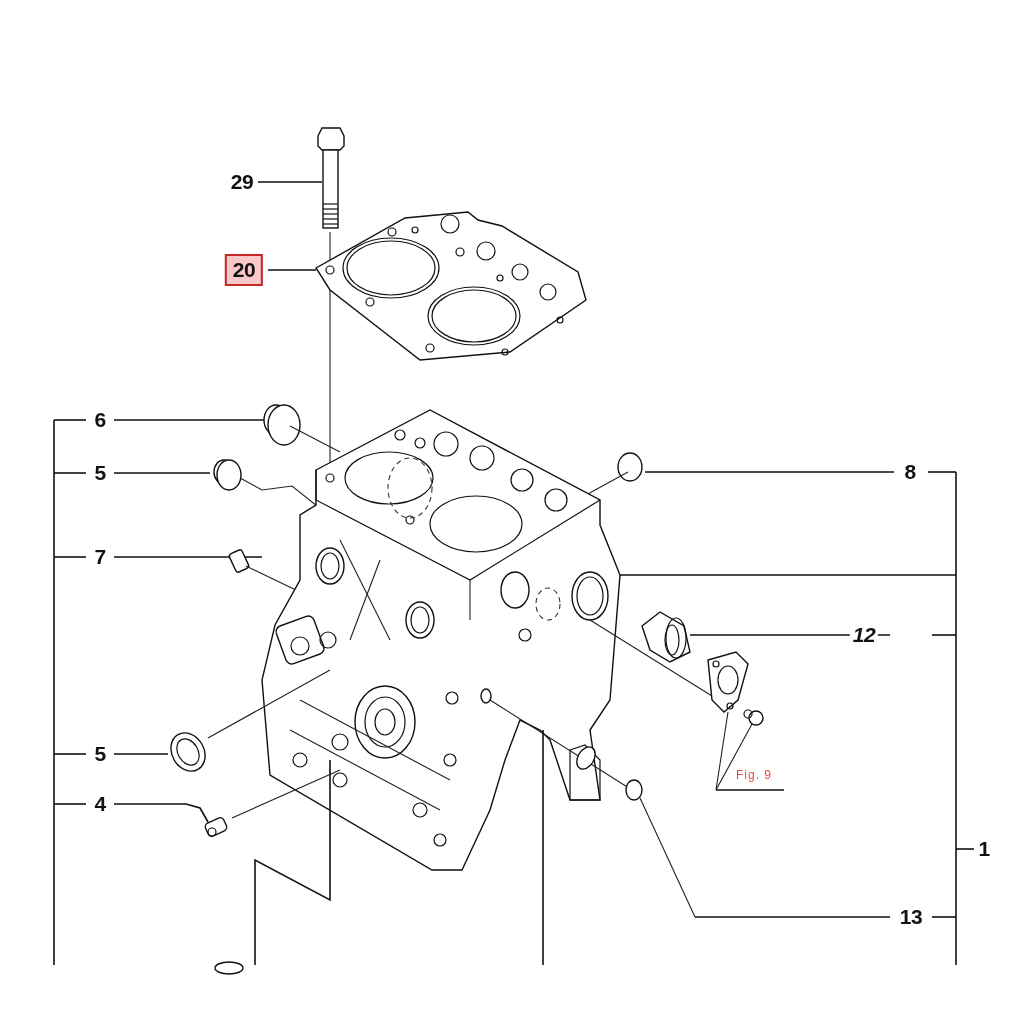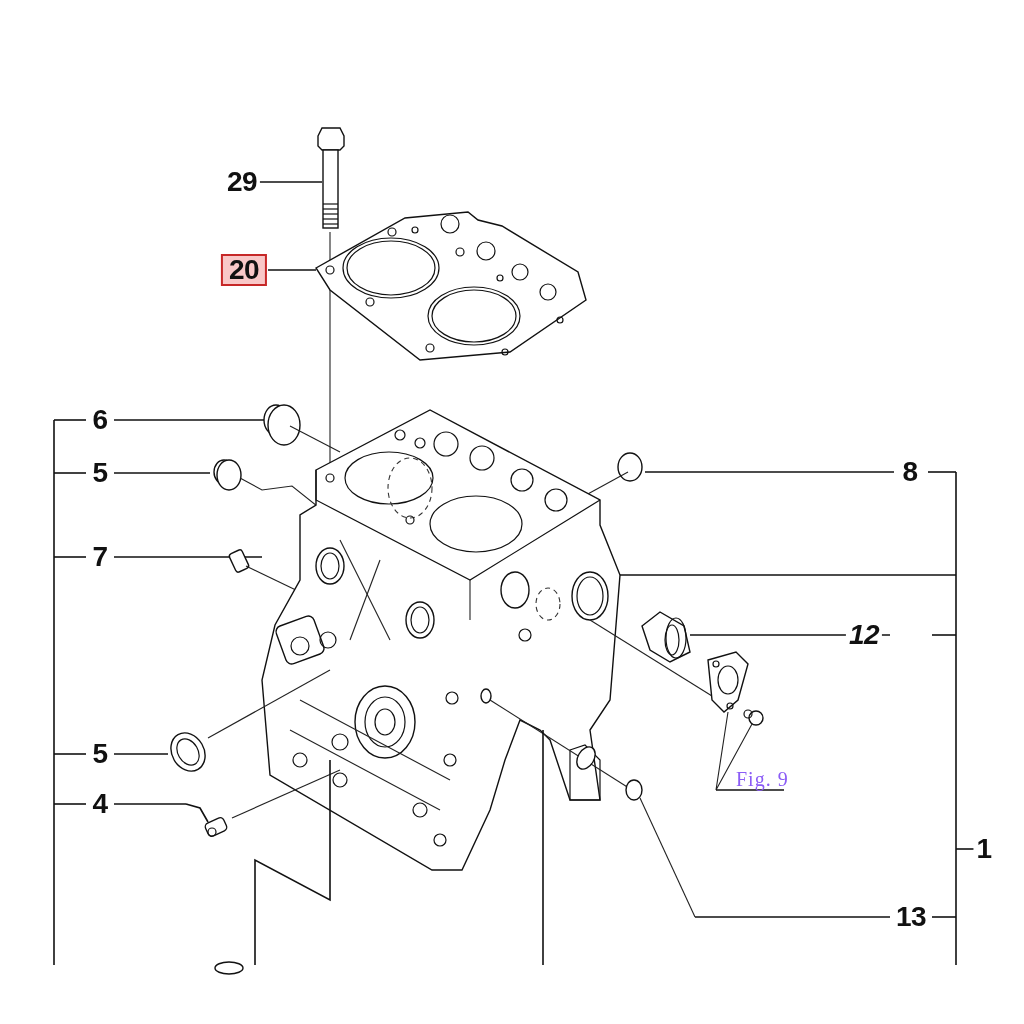--- a/index.html
+++ b/index.html
@@ -4,29 +4,29 @@
 <style>
   html, body { margin: 0; padding: 0; background: #ffffff; }
   body { width: 1024px; height: 1024px; overflow: hidden; position: relative; font-family: "Liberation Sans", sans-serif; }
   #diagram { position: absolute; left: 0; top: 0; width: 1024px; height: 1024px; }
   .ln { stroke: #111; stroke-width: 1.6; fill: none; }
   .ln-thin { stroke: #222; stroke-width: 1.1; fill: none; }
   .ln-dash { stroke: #333; stroke-width: 1.1; fill: none; stroke-dasharray: 5 4; }
   .part { stroke: #111; stroke-width: 1.4; fill: #fff; }
   .part-none { stroke: #111; stroke-width: 1.2; fill: none; }
   .label {
-    position: absolute; font-family: "Liberation Sans", sans-serif; font-size: 28px; font-weight: bold;
+    position: absolute; font-family: "Liberation Sans", sans-serif; font-size: 21px; font-weight: bold;
     color: #111; background: #fff; padding: 0 3px; line-height: 22px; transform: translate(-50%, -50%);
     transform-origin: center; letter-spacing: -0.5px;
   }
   .label.highlight {
     background: #f9c8c8; border: 2px solid #c62828; padding: 4px 6px; line-height: 20px;
   }
   .fig-label {
-    position: absolute; font-family: Liberation Serif, serif; font-size: 20px; color: #8b5cf6; letter-spacing: 1px;
+    position: absolute; font-family: Liberation Sans, sans-serif; font-size: 12px; color: #ef4444; letter-spacing: 1px;
   }
 </style>
 </head>
 <body>
 
 <svg id="diagram" viewBox="0 0 1024 1024" xmlns="http://www.w3.org/2000/svg">
 
   <g>
     <line class="ln" x1="54" y1="420" x2="54" y2="965"></line>
     <line class="ln" x1="54" y1="420" x2="86" y2="420"></line>

